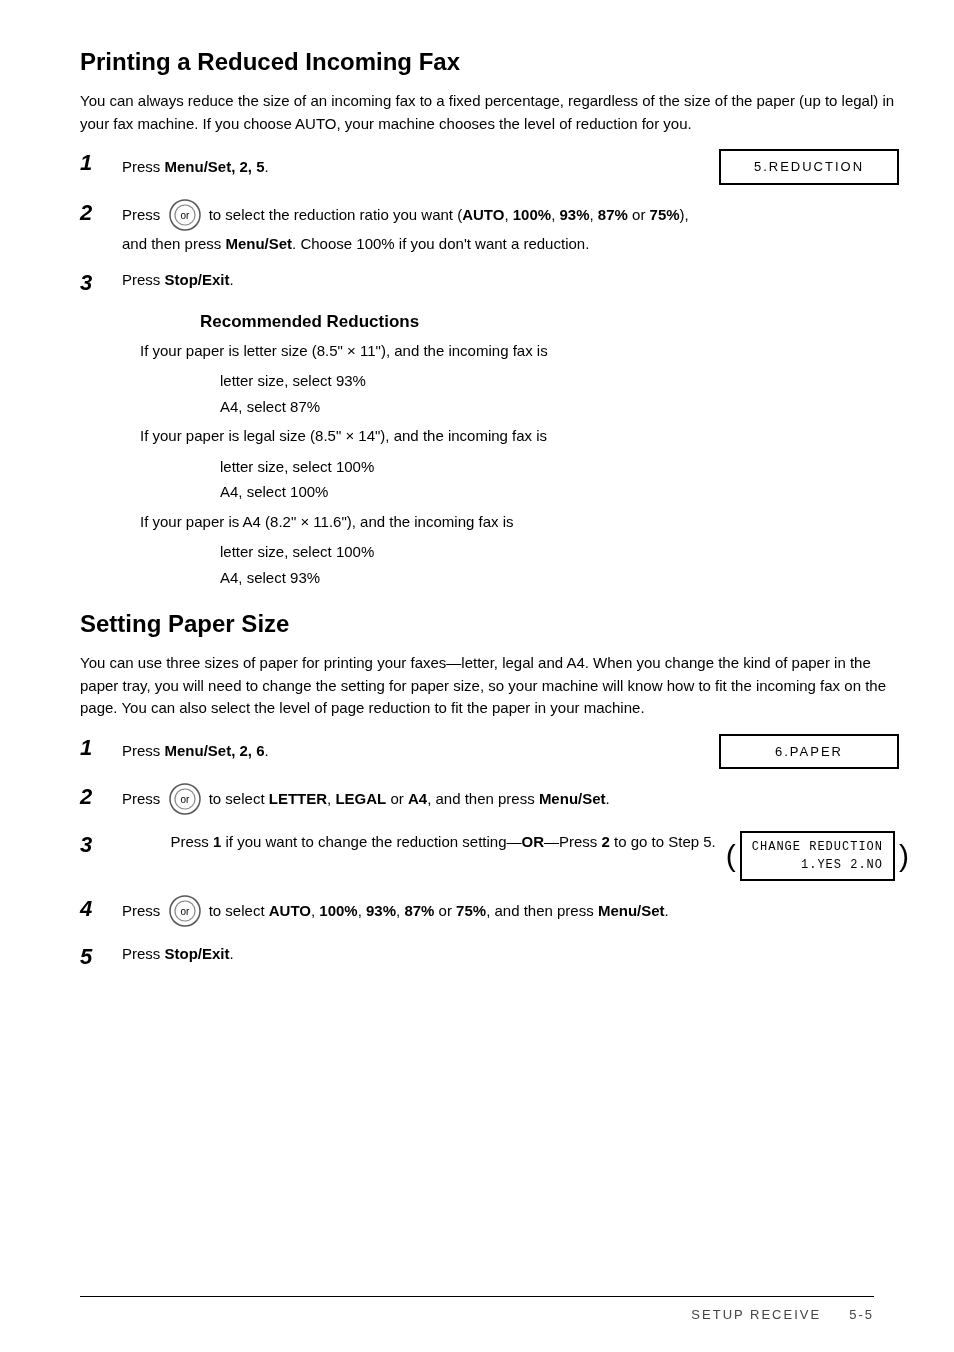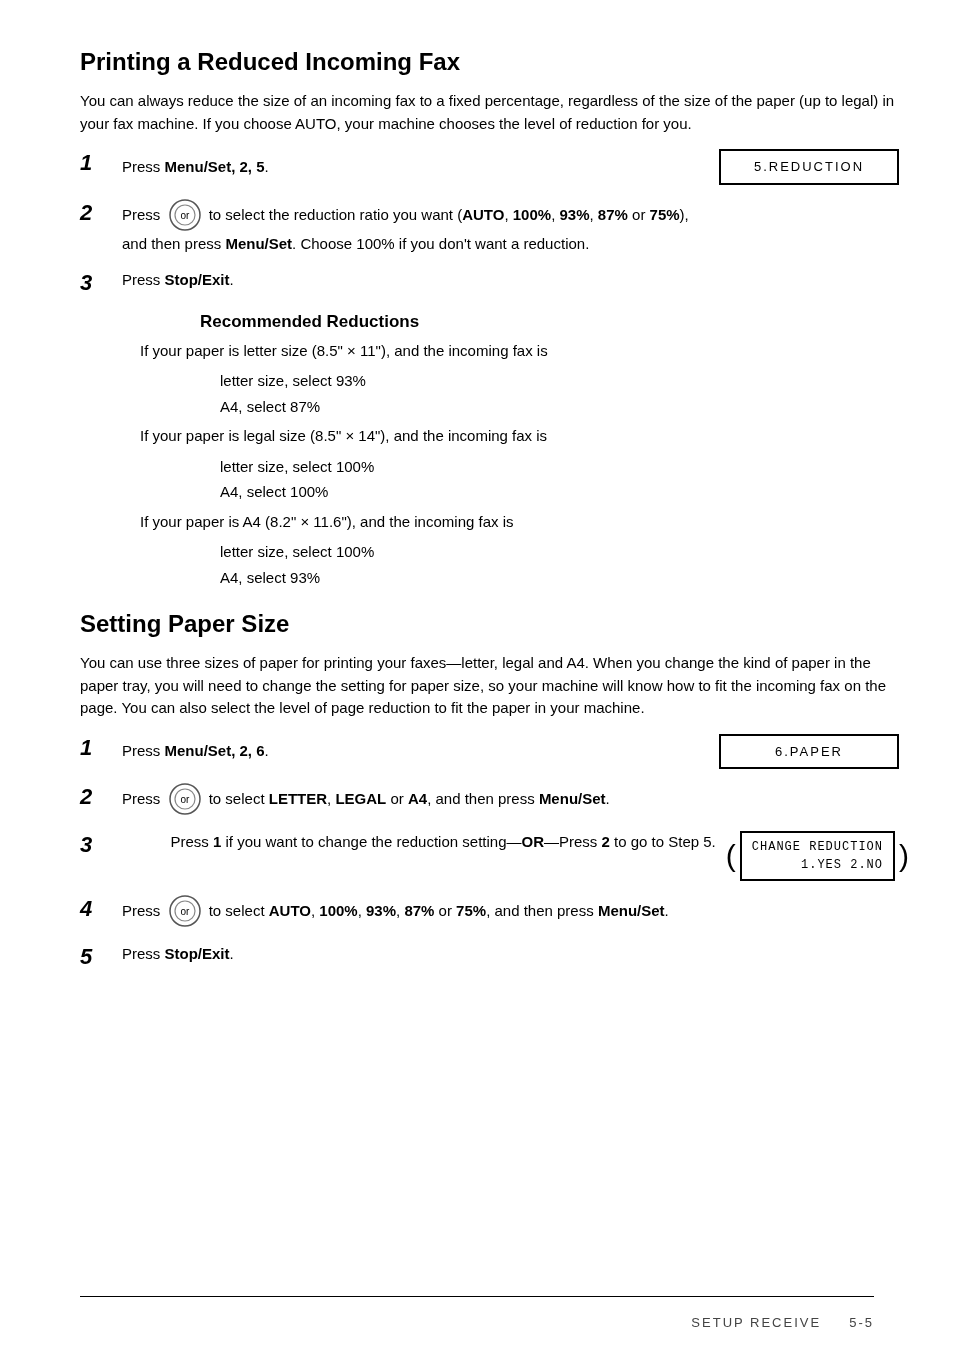--- a/index.html
+++ b/index.html
@@ -103,21 +103,21 @@
     }
 
     .indent-list {
       margin-left: 80px;
       margin-bottom: 6px;
       line-height: 1.7;
     }
 
     .footer {
       position: absolute;
-      bottom: 22px;
+      bottom: 30px;
       right: 80px;
       font-size: 13px;
       letter-spacing: 2px;
       color: #444;
     }
 
     .footer-separator {
       width: calc(100% - 160px);
       height: 1px;
       background: #000;

